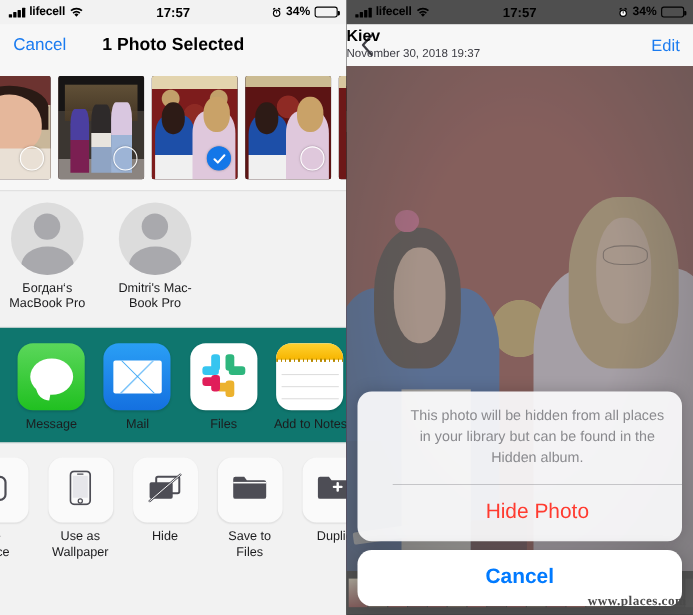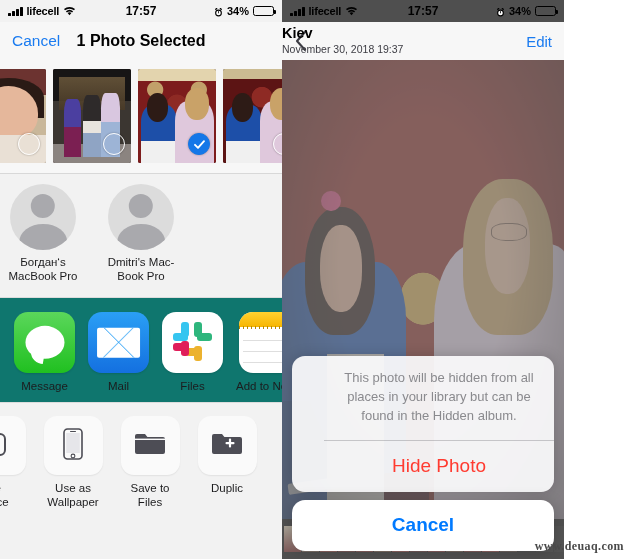--- a/index.html
+++ b/index.html
@@ -5,21 +5,21 @@
   * { margin:0; padding:0; box-sizing:border-box; }
   html,body { width:630px; height:559px; overflow:hidden; }
   body {
     font-family:"Liberation Sans", sans-serif;
     background:#ffffff;
     -webkit-font-smoothing:antialiased;
   }
   .screen { position:relative; width:630px; height:559px; display:flex; }
 
   
-  .panel { position:relative; width:282px; height:559px; overflow:hidden; }
+  .panel { position:relative; width:315px; height:559px; overflow:hidden; }
   .panel-left { background:#f2f2f2; }
   .panel-right { background:#000; }
 
   
   .statusbar {
     position:relative; height:22px; display:flex; align-items:center;
     padding:0 8px; font-size:11.5px; font-weight:bold; color:#000; z-index:3;
   }
   .sb-left { display:flex; align-items:center; gap:4px; flex:1; }
   .sb-center { position:absolute; left:0; right:0; text-align:center;
@@ -458,20 +458,31 @@
                 <rect x="3.2" y="5" width="13.6" height="20" fill="#e6e6ea"></rect>
                 <circle cx="10" cy="28" r="1.9" stroke="#4d4d55" stroke-width="1.1" fill="none"></circle>
                 <rect x="7" y="3" width="6" height="1" rx="0.5" fill="#4d4d55"></rect>
               </svg></span>
         </div>
         <div class="act-label" style="white-space:pre-line">Use as
 Wallpaper</div>
       </div>
       <div class="act-item">
         <div class="act-icon">
+          <span class="gl"><svg width="34" height="30" viewBox="0 0 34 30">
+                <rect x="9" y="5" width="21" height="15" rx="1.6" stroke="#4d4d55" stroke-width="1.8" fill="none"></rect>
+                <rect x="3" y="10" width="21" height="15" rx="1.6" fill="#4d4d55"></rect>
+                <line x1="3" y1="27" x2="31" y2="3" stroke="#4d4d55" stroke-width="2.1" stroke-linecap="round"></line>
+                <line x1="3" y1="27" x2="31" y2="3" stroke="#fafafa" stroke-width="0.9" stroke-linecap="round"></line>
+              </svg></span>
+        </div>
+        <div class="act-label">Hide</div>
+      </div>
+      <div class="act-item">
+        <div class="act-icon">
           <span class="gl"><svg width="32" height="26" viewBox="0 0 32 26">
                 <path d="M1 5a2 2 0 0 1 2-2h8l2.4 3H29a2 2 0 0 1 2 2v13a2 2 0 0 1-2 2H3a2 2 0 0 1-2-2V5z" fill="#4d4d55"></path>
                 <rect x="1" y="7.6" width="30" height="1.4" fill="#fafafa"></rect>
               </svg></span>
         </div>
         <div class="act-label">Save to Files</div>
       </div>
       <div class="act-item">
         <div class="act-icon">
           <span class="gl"><svg width="32" height="26" viewBox="0 0 32 26">
@@ -576,14 +587,14 @@
       <div class="sheet-wrap">
         <div class="sheet-main">
           <div class="sheet-msg">This photo will be hidden from all places in your library but can be found in the Hidden album.</div>
           <div class="sheet-action">Hide Photo</div>
         </div>
         <div class="sheet-cancel">Cancel</div>
       </div>
     </div>
   </div>
 
-  <div class="watermark">www.deuaq.com</div>
+  <div class="watermark">www.places.com</div>
 </div>
 
 </body></html>

